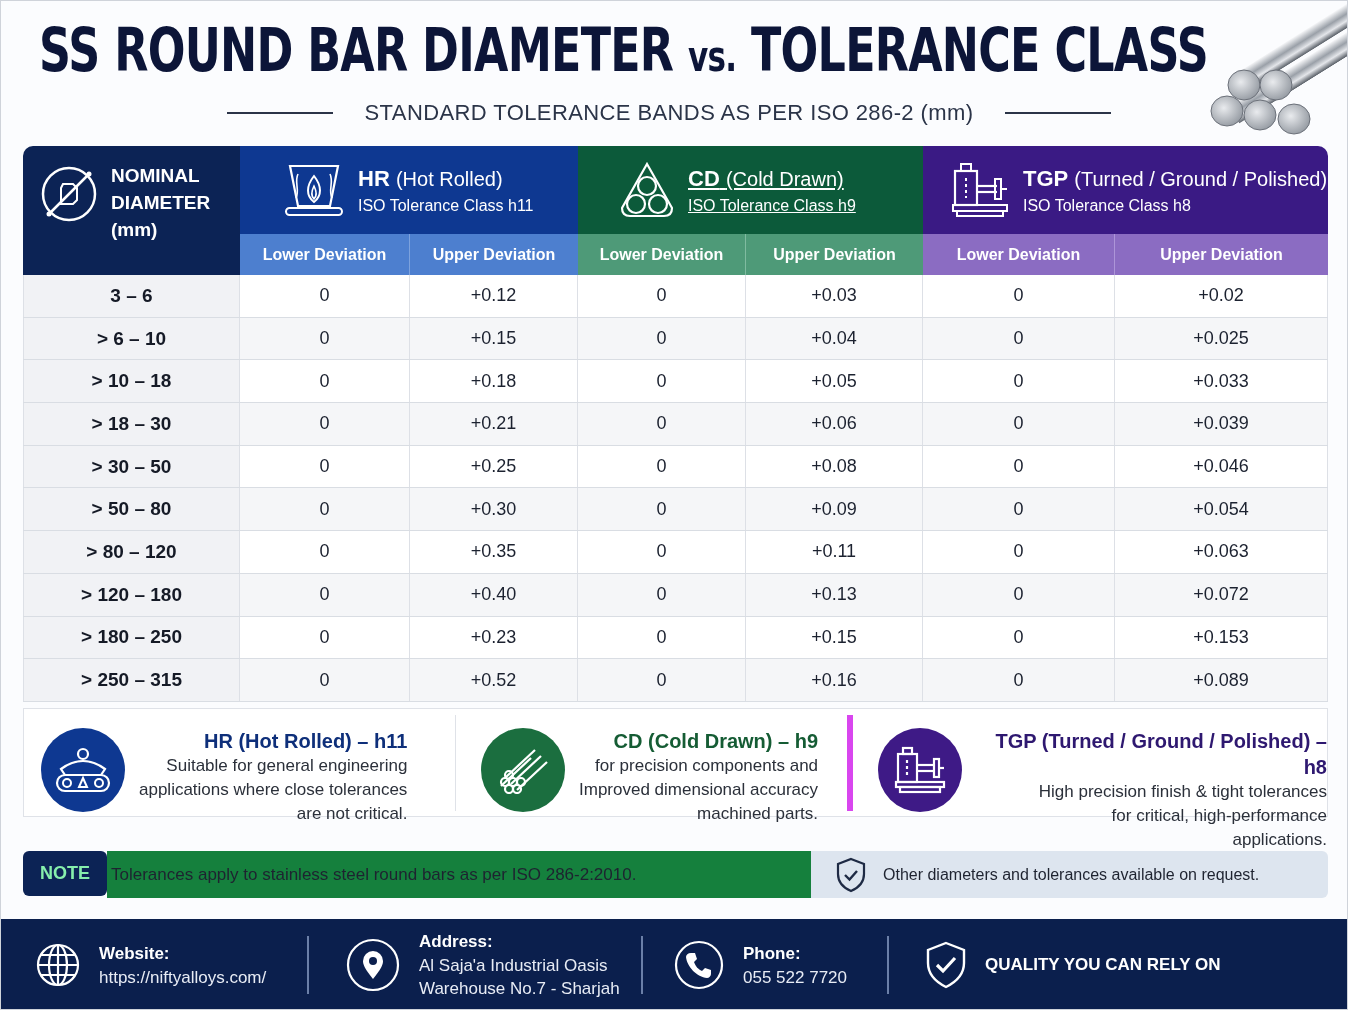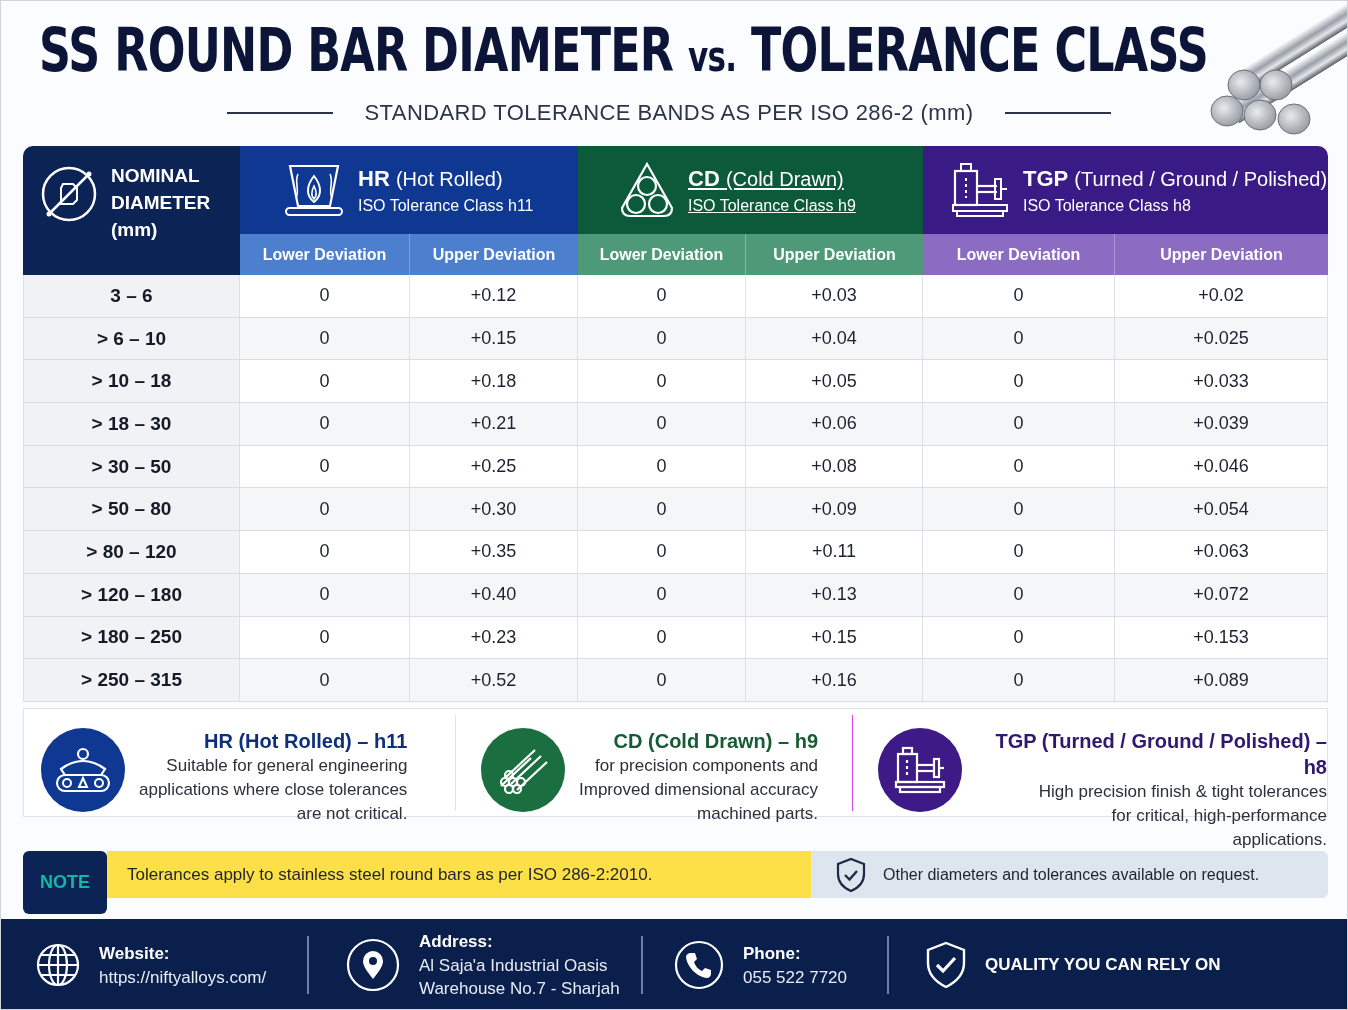--- a/index.html
+++ b/index.html
@@ -92,42 +92,42 @@
   }
   .card { display: flex; align-items: flex-start; height: 100%; padding-top: 13px; }
   .card .circle {
     width: 84px; height: 84px; border-radius: 50%;
     display: flex; align-items: center; justify-content: center; flex-shrink: 0;
   }
   .card .txt { margin-left: 14px; }
   .card .c-title { font-size: 20px; line-height: 26px; font-weight: bold; }
   .card .c-desc { font-size: 17px; line-height: 24px; color: #2b303a; }
   .card1 { width: 432px; padding-left: 17px; border-right: 1px solid #dfe2e8; height: 96px; }
-  .card2 { width: 397px; padding-left: 25px; border-right: 1px solid #d946ef; height: 96px; }
+  .card2 { width: 397px; padding-left: 25px; border-right: 6px solid #d946ef; height: 96px; }
   .card3 { flex: 1; padding-left: 25px; height: 96px; }
   .card1 .circle { background: #0e3891; }
   .card2 .circle { background: #1b6e3f; }
   .card3 .circle { background: #3e1a86; }
   .card1 .c-title { color: #0e2f7a; }
   .card2 .c-title { color: #155c34; }
   .card3 .c-title { color: #2e1870; }
 
   
   .note-bar {
     position: absolute; left: 22px; top: 850px; width: 1305px; height: 47px;
     display: flex;
   }
   .note-tag {
-    width: 84px; height: 63px; background: #0c2355; border-radius: 6px;
-    color: #14b8a6; font-weight: bold; font-size: 18px;
+    width: 84px; height: 45px; background: #0c2355; border-radius: 6px;
+    color: #86efac; font-weight: bold; font-size: 18px;
     display: flex; align-items: center; justify-content: center;
   }
   .note-text {
-    width: 704px; background: #fde047; display: flex; align-items: center;
-    padding-left: 20px; font-size: 17px; color: #1e2330;
+    width: 704px; background: #15803d; display: flex; align-items: center;
+    padding-left: 4px; font-size: 17px; color: #1e2330;
   }
   .note-right {
     flex: 1; background: #dde5ef; display: flex; align-items: center;
     padding-left: 24px; gap: 16px; font-size: 16px; color: #1e2330;
     border-radius: 0 6px 6px 0;
     text-align: center;
   }
 
   
   .footer {

